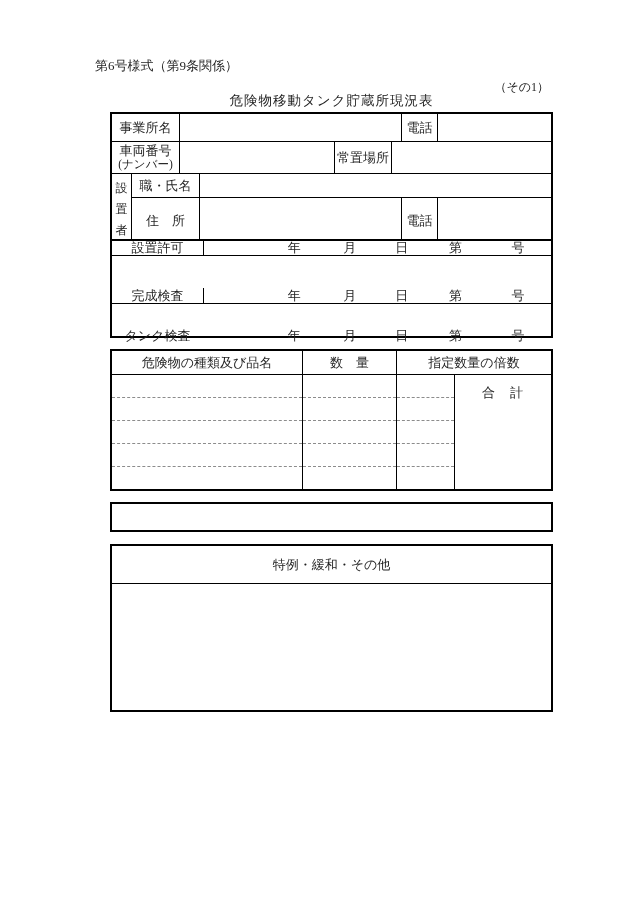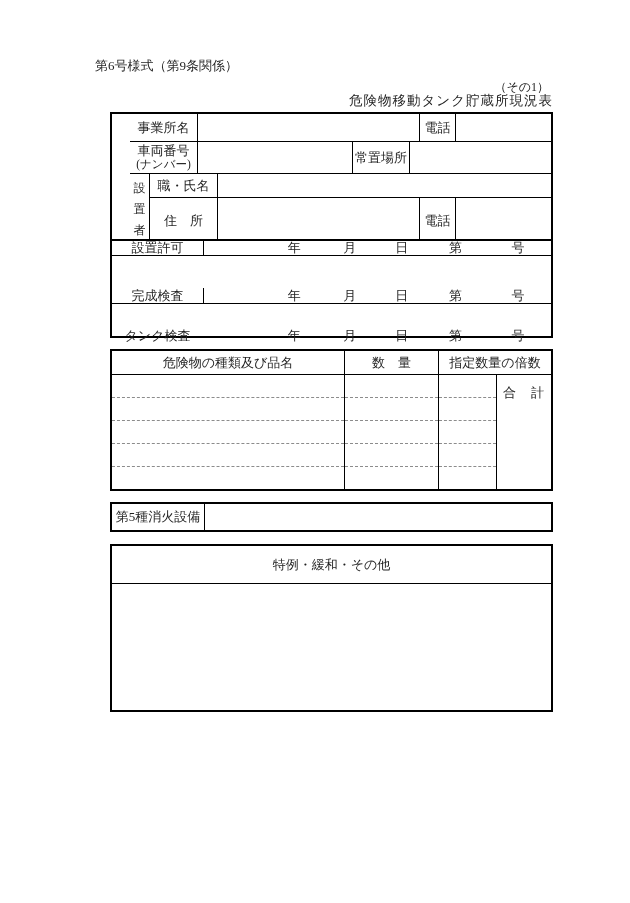--- a/index.html
+++ b/index.html
@@ -6,45 +6,45 @@
   html, body { background: #ffffff; }
   body {
     width: 630px; height: 903px;
     font-family: "Liberation Serif", "DejaVu Serif", serif;
     color: #1f1f1f;
   }
   .sheet { position: relative; width: 630px; height: 903px; background: #fff; overflow: hidden; }
 
   .form-number { position: absolute; left: 95px; top: 57px; font-size: 13px; }
   .page-note   { position: absolute; left: 110px; top: 79px; width: 443px; text-align: right; padding-right: 4px; font-size: 12px; }
-  .doc-title   { position: absolute; left: 110px; top: 92px; width: 443px; text-align: right; font-size: 13.5px; letter-spacing: 1px; }
+  .doc-title   { position: absolute; left: 110px; top: 92px; width: 443px; text-align: center; font-size: 13.5px; letter-spacing: 1px; }
 
   .tbl {
     position: absolute; left: 110px; width: 443px;
     border: 2px solid #000; background: #fff;
     display: flex; flex-direction: column;
     font-size: 13px;
   }
-  .t1 { top: 112px; height: 133px; padding-left: 18px; }
+  .t1 { top: 112px; height: 133px; }
   .t2 { top: 239px; height: 99px; gap: 32px; }
   .t3 { top: 349px; height: 142px; }
   .t4 { top: 502px; height: 30px; }
   .t5 { top: 544px; height: 168px; }
 
   .row { display: flex; border-bottom: 1px solid #000; min-height: 0; }
   .row.last, .row:last-child { border-bottom: none; }
   .cell { border-right: 1px solid #000; display: flex; align-items: center; justify-content: center; min-width: 0; }
   .cell.end { border-right: none; }
   .fill { flex: 1; }
   .grow { flex: 1; }
 
   .w20 { width: 20px; } .w36 { width: 36px; } .w57 { width: 57px; }
   .w68 { width: 68px; } .w92 { width: 92px; } .w93 { width: 93px; }
   .w94 { width: 94px; } .w155 { width: 155px; } .w202 { width: 202px; }
-  .w222 { width: 222px; } .w233 { width: 233px; } .w58 { width: 58px; }
+  .w222 { width: 222px; } .w233 { width: 191px; } .w58 { width: 58px; }
 
   .h28 { height: 28px; } .h32 { height: 32px; } .h24 { height: 24px; } .h29 { height: 29px; }
 
   .two-line { flex-direction: column; justify-content: center; line-height: 1.12; text-align: center; }
   .two-line .sub { font-size: 11.5px; }
 
   .vlabel { flex-direction: column; justify-content: space-around; padding: 3px 0; font-size: 12px; line-height: 1; }
 
   .subcol { flex: 1; display: flex; flex-direction: column; }
   .subcol .row:last-child { border-bottom: none; }
@@ -174,21 +174,20 @@
         <div class="dr"></div>
       </div>
       <div class="bcol end total-col">
         <span>合　計</span>
       </div>
     </div>
   </div>
 
   <div class="tbl t4">
     <div class="row grow last">
-      <div class="cell w93">第5種消火設備</div>
       <div class="cell fill end"></div>
     </div>
   </div>
 
   <div class="tbl t5">
     <div class="row t5-head">
       <div class="cell fill end">特例・緩和・その他</div>
     </div>
     <div class="t5-body"></div>
   </div>

